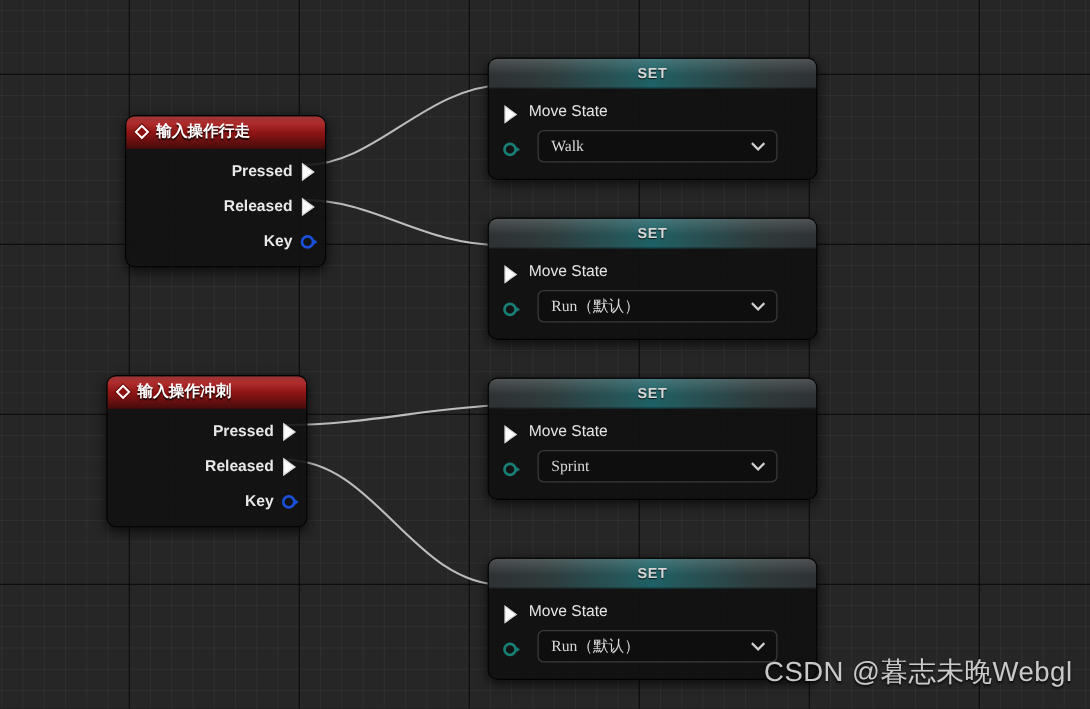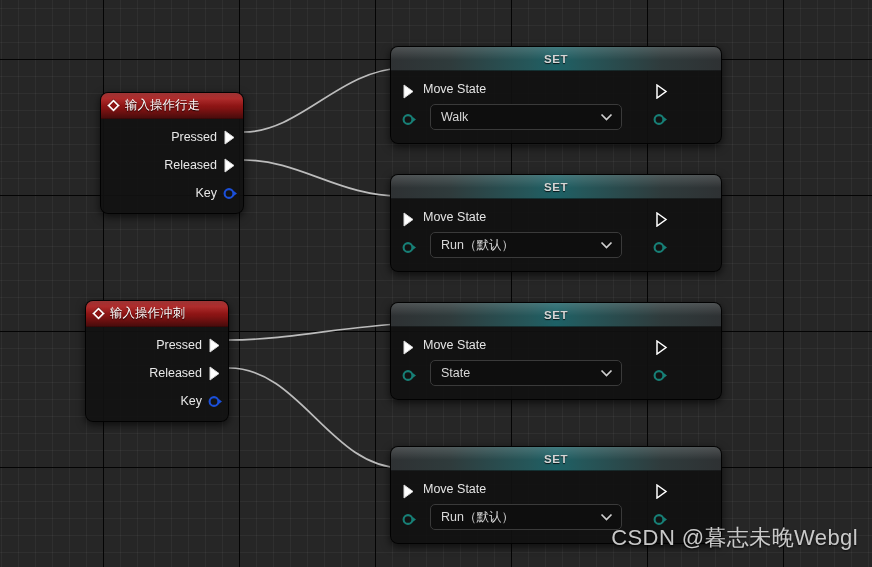--- a/index.html
+++ b/index.html
@@ -50,21 +50,21 @@
   .node-inner {
     position: relative;
     border-radius: 8px;
     overflow: hidden;
     border: 1px solid rgba(0,0,0,0.85);
     height: 100%;
     box-sizing: border-box;
   }
 
   
-  .node-event { width: 144px; }
+  .node-event { width: 161px; font-weight: bold; }
   .node-event .node-inner {
     background: rgba(18,18,18,0.90);
   }
   .ev-header {
     position: relative;
     height: 25px;
     background:
       linear-gradient(to bottom,
         #8e1616 0%,
         #a81b1b 22%,
@@ -105,21 +105,21 @@
     padding-right: 6px;
     gap: 6px;
   }
   .pin-label {
     color: #e8e8e8;
     font-size: 12.5px;
     white-space: nowrap;
   }
 
   
-  .node-set { width: 332px; }
+  .node-set { width: 264px; }
   .node-set .node-inner {
     background: rgba(17,17,17,0.90);
   }
   .set-header {
     position: relative;
     height: 23px;
     background:
       linear-gradient(to right,
         #2e3133 0%,
         #2f3b3c 18%,
@@ -169,20 +169,21 @@
     width: 192px;
     height: 26px;
     border-radius: 5px;
     background: #0e0e0e;
     border: 1px solid #3a3a3a;
     display: flex;
     align-items: center;
     justify-content: space-between;
     padding: 0 8px 0 10px;
     box-sizing: border-box;
+    font-family: Liberation Serif, serif;
   }
   .dropdown-value {
     color: #d8d8d8;
     font-size: 12.5px;
     white-space: nowrap;
   }
   .chev { width: 13px; height: 8px; flex: 0 0 auto; }
 
   
   .pin { width: 14px; height: 15px; flex: 0 0 auto; display:block; }
@@ -360,21 +361,21 @@
         </svg>
         <svg class="pin pin-abs" style="left:264px; top:13px;" viewBox="0 0 14 15">
           <polygon points="2,1 11,7.5 2,14" fill="none" stroke="#ffffff" stroke-width="1.5"></polygon>
         </svg>
         <svg class="pin pin-abs" style="left:262px; top:41px;" viewBox="0 0 14 15">
           <circle cx="6" cy="7.5" r="4.4" fill="none" stroke="#177f76" stroke-width="2.1"></circle>
           <polygon points="11,5.3 14,7.5 11,9.7" fill="#177f76"></polygon>
         </svg>
         <div class="set-varlabel">Move State</div>
         <div class="dropdown">
-          <span class="dropdown-value">State</span>
+          <span class="dropdown-value">Sprint</span>
           <svg class="chev" viewBox="0 0 13 8">
             <polyline points="1.5,1.5 6.5,6.5 11.5,1.5" fill="none" stroke="#cfcfcf" stroke-width="1.7"></polyline>
           </svg>
         </div>
       </div>
     </div>
   </div>
 
   <div class="node node-set" style="left:390px; top:446px;">
     <div class="node-inner">

